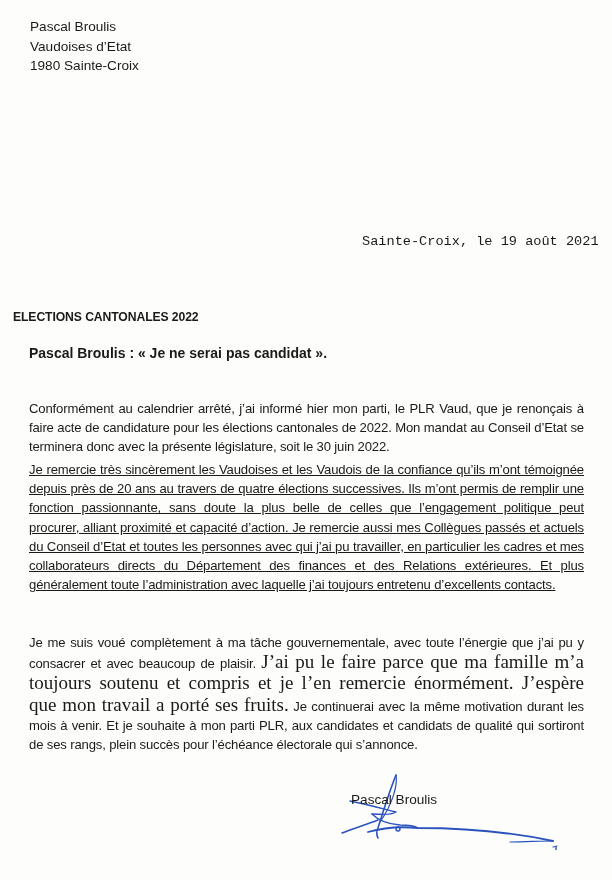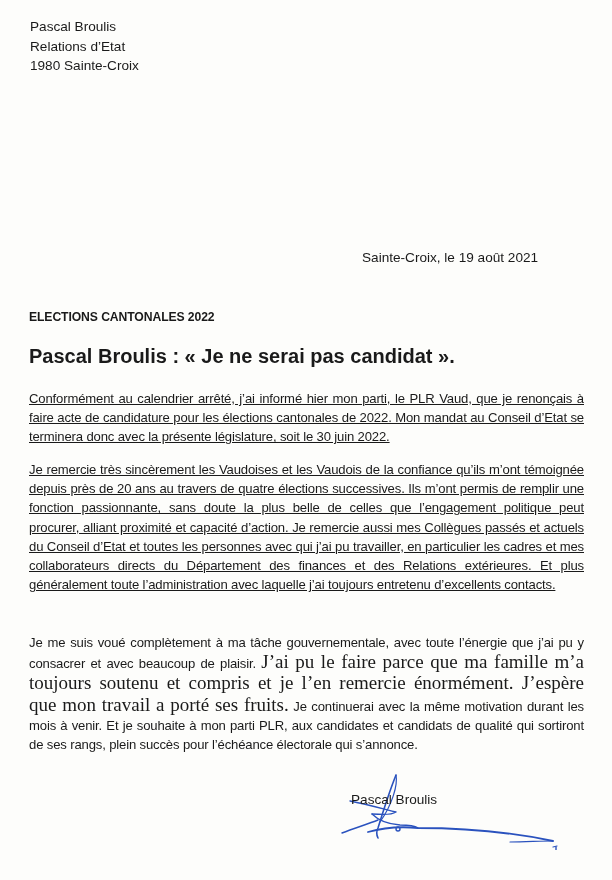--- a/index.html
+++ b/index.html
@@ -19,51 +19,52 @@
       position: absolute;
       left: 30px;
       top: 17px;
       font-size: 13.6px;
       line-height: 19.6px;
     }
     .sender div { white-space: nowrap; }
     .place-date {
       position: absolute;
       left: 362px;
-      top: 250px;
+      top: 234px;
       font-size: 13.6px;
       white-space: nowrap;
+      font-family: Liberation Mono, monospace;
     }
     .kicker {
       position: absolute;
-      left: 29px;
+      left: 13px;
       top: 310px;
       font-size: 12.2px;
       font-weight: bold;
       letter-spacing: -0.1px;
       white-space: nowrap;
     }
     .headline {
       position: absolute;
       left: 29px;
       top: 345px;
-      font-size: 20px;
+      font-size: 14px;
       font-weight: bold;
       white-space: nowrap;
     }
     .para {
       position: absolute;
       left: 29px;
       width: 555px;
       font-size: 13.1px;
       line-height: 19.2px;
       text-align: justify;
       letter-spacing: -0.15px;
     }
-    .para.p1 { top: 389px; text-decoration: underline; }
+    .para.p1 { top: 399px; }
     .para.p2 { top: 460px; text-decoration: underline; }
     .para.p3 { top: 633px; }
     .serif-part {
       font-family: "Liberation Serif", "DejaVu Serif", serif;
       font-size: 19px;
       letter-spacing: 0;
       margin-top: 40px;
     }
     .signature-block {
       position: absolute;
@@ -83,21 +84,21 @@
       top: 22px;
       font-size: 13.6px;
       white-space: nowrap;
     }
   </style>
 </head>
 <body>
 
 <div class="sender">
   <div>Pascal Broulis</div>
-  <div>Relations d’Etat</div>
+  <div>Vaudoises d’Etat</div>
   <div>1980 Sainte-Croix</div>
 </div>
 
 <div class="place-date">Sainte-Croix, le 19 août 2021</div>
 
 <div class="kicker">ELECTIONS CANTONALES 2022</div>
 
 <div class="headline">Pascal Broulis : « Je ne serai pas candidat ».</div>
 
 <div class="para p1">Conformément au calendrier arrêté, j’ai informé hier mon parti, le PLR Vaud, que je renonçais à faire acte de candidature pour les élections cantonales de 2022. Mon mandat au Conseil d’Etat se terminera donc avec la présente législature, soit le 30 juin 2022.</div>

